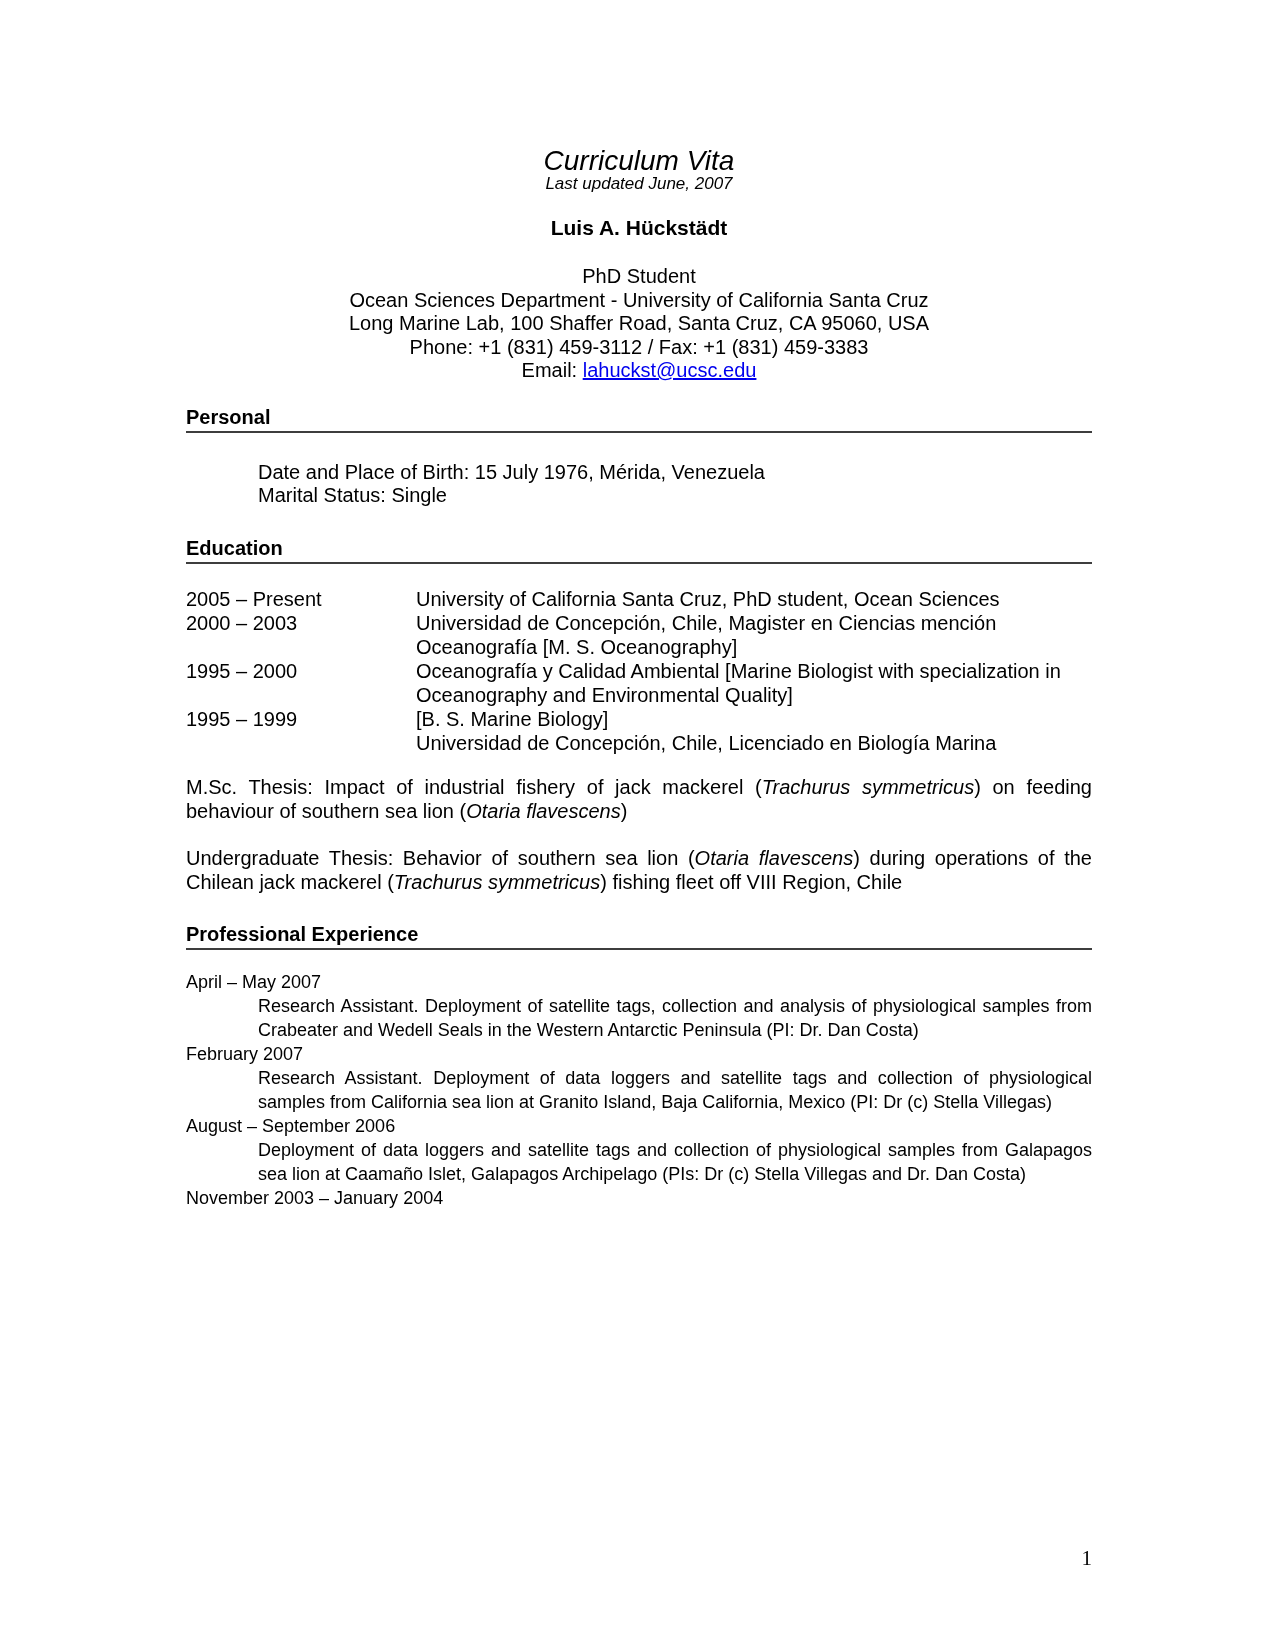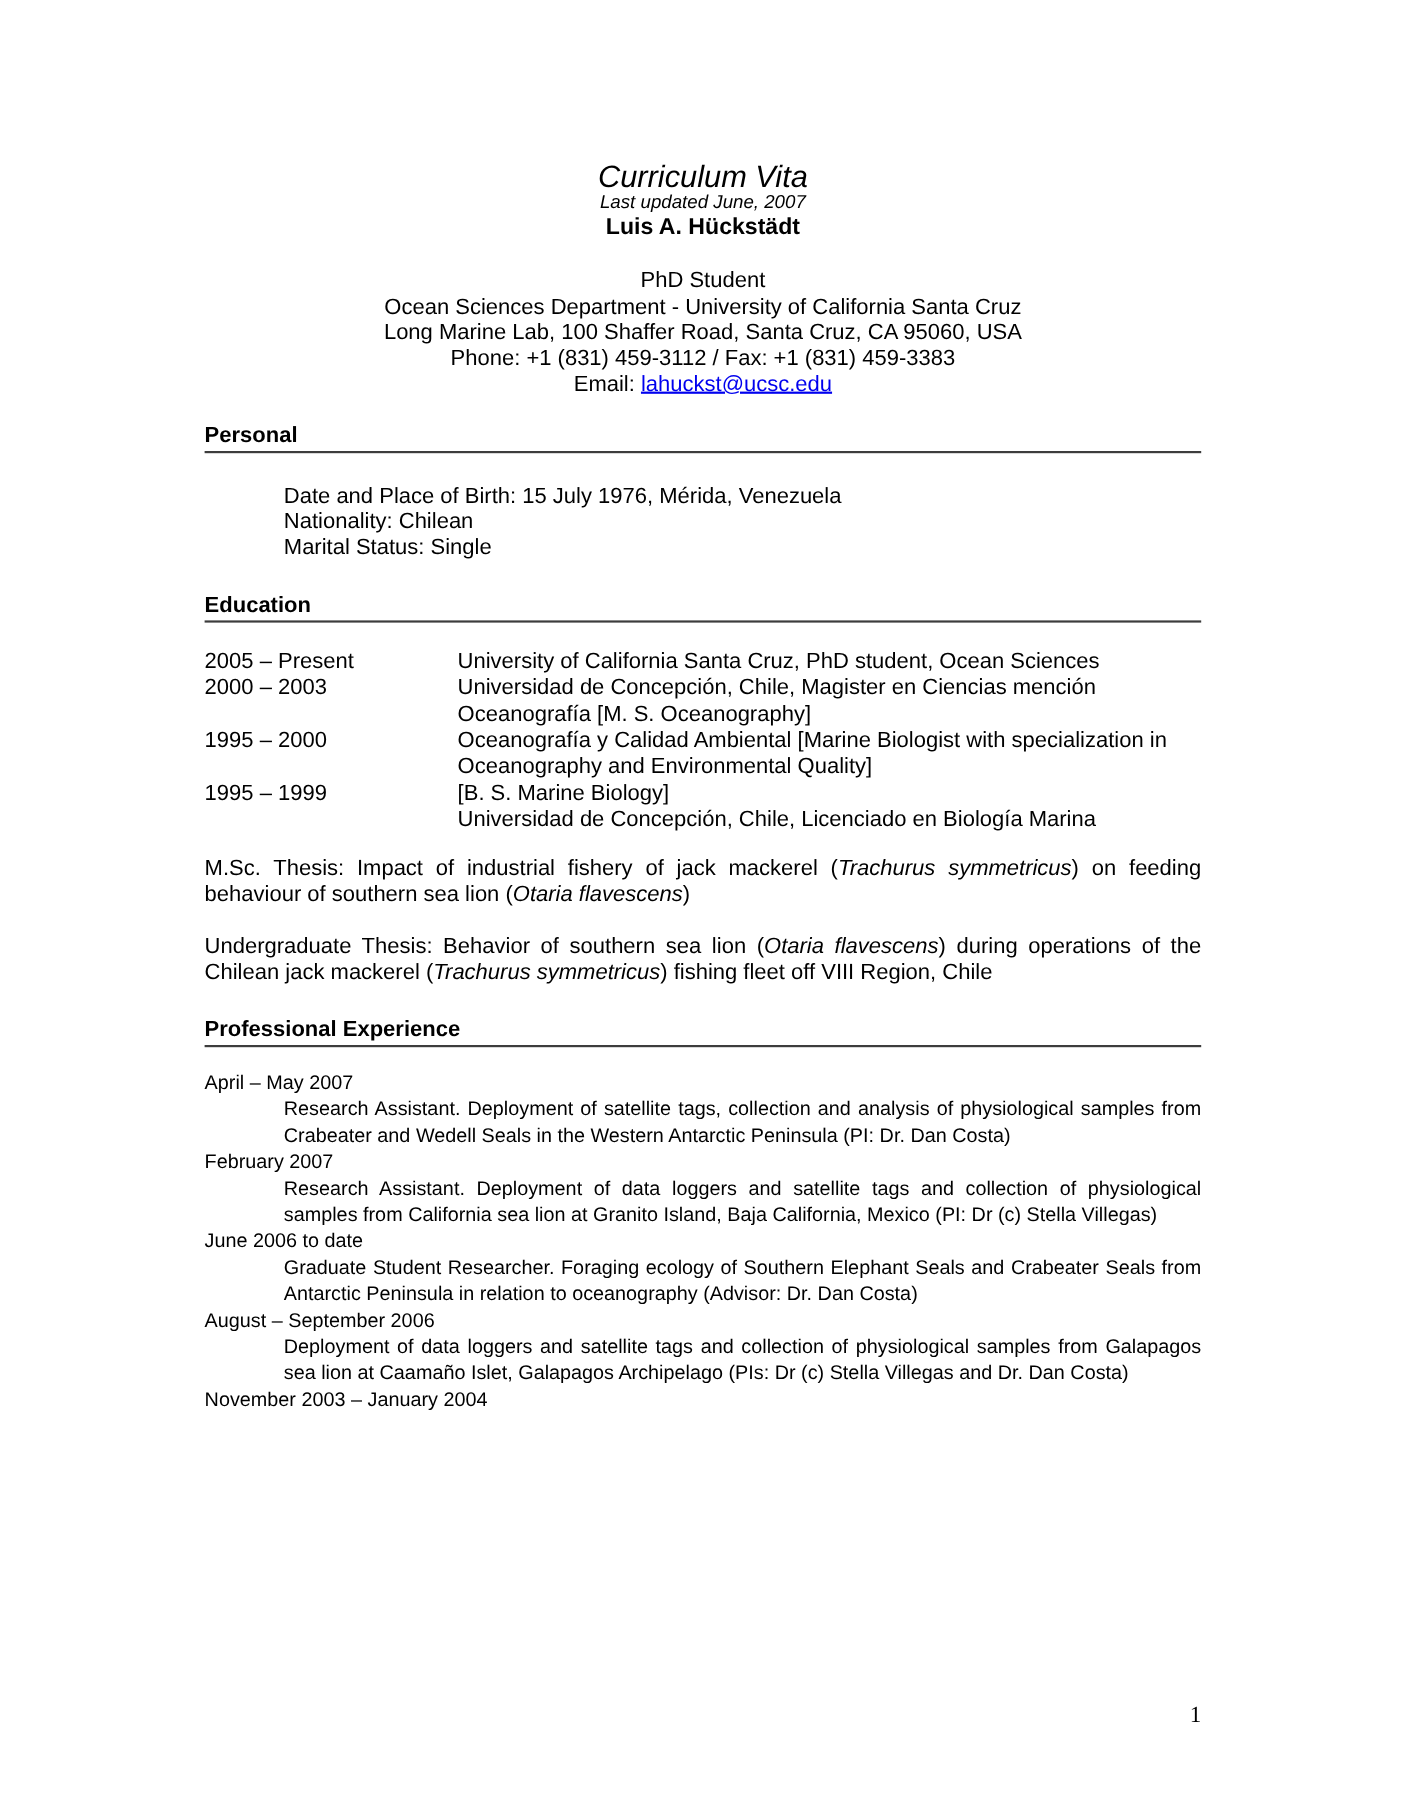--- a/index.html
+++ b/index.html
@@ -7,21 +7,21 @@
     position:relative;
     width:1275px;height:1650px;
     background:#fff;
     color:var(--text,#000);
     font-family:"Liberation Sans",sans-serif;
     overflow:hidden;
   }
   .content{position:absolute;left:186px;top:0;width:906px;}
   .doc-title{margin-top:149px;font-style:italic;font-size:28px;line-height:24px;text-align:center;}
   .doc-subtitle{font-style:italic;font-size:17px;line-height:21px;text-align:center;}
-  .person-name{font-weight:bold;font-size:21px;line-height:25px;text-align:center;}
+  .person-name{margin-top:21px;font-weight:bold;font-size:21px;line-height:25px;text-align:center;}
   .contact{margin-top:25px;text-align:center;font-size:20px;line-height:23.5px;}
   .email-link{color:var(--link,#0000ee);text-decoration:underline;cursor:pointer;}
   .section-heading{
     font-weight:bold;font-size:20px;line-height:21px;
     border-bottom:2px solid var(--rule,#3d3d3d);
     padding-bottom:3px;
   }
   .section-heading.personal{margin-top:24px;}
   .section-heading.edu{margin-top:30px;}
   .section-heading.exp{margin-top:30px;}
@@ -67,21 +67,20 @@
       <div class="contact-line">
         <span>Email: </span><a class="email-link" href="#">lahuckst@ucsc.edu</a>
       </div>
     </div>
 
     <div class="section-heading personal">Personal</div>
     <div class="personal-lines">
 
         <div class="personal-line">Date and Place of Birth: 15 July 1976, Mérida, Venezuela</div>
 
-        <div class="personal-line">Nationality: Chilean</div>
 
         <div class="personal-line">Marital Status: Single</div>
 
     </div>
 
     <div class="section-heading edu">Education</div>
     <div class="edu-table">
 
         <div class="edu-row">
           <div class="edu-period">2005 – Present</div>
@@ -127,24 +126,20 @@
         <div class="exp-entry">
           <div class="exp-period">April – May 2007</div>
           <div class="exp-desc">Research Assistant. Deployment of satellite tags, collection and analysis of physiological samples from Crabeater and Wedell Seals in the Western Antarctic Peninsula (PI: Dr. Dan Costa)</div>
         </div>
 
         <div class="exp-entry">
           <div class="exp-period">February 2007</div>
           <div class="exp-desc">Research Assistant. Deployment of data loggers and satellite tags and collection of physiological samples from California sea lion at Granito Island, Baja California, Mexico (PI: Dr (c) Stella Villegas)</div>
         </div>
 
-        <div class="exp-entry">
-          <div class="exp-period">June 2006 to date</div>
-          <div class="exp-desc">Graduate Student Researcher. Foraging ecology of Southern Elephant Seals and Crabeater Seals from Antarctic Peninsula in relation to oceanography (Advisor: Dr. Dan Costa)</div>
-        </div>
 
         <div class="exp-entry">
           <div class="exp-period">August – September 2006</div>
           <div class="exp-desc">Deployment of data loggers and satellite tags and collection of physiological samples from Galapagos sea lion at Caamaño Islet, Galapagos Archipelago (PIs: Dr (c) Stella Villegas and Dr. Dan Costa)</div>
         </div>
 
         <div class="exp-entry">
           <div class="exp-period">November 2003 – January 2004</div>
 
         </div>

